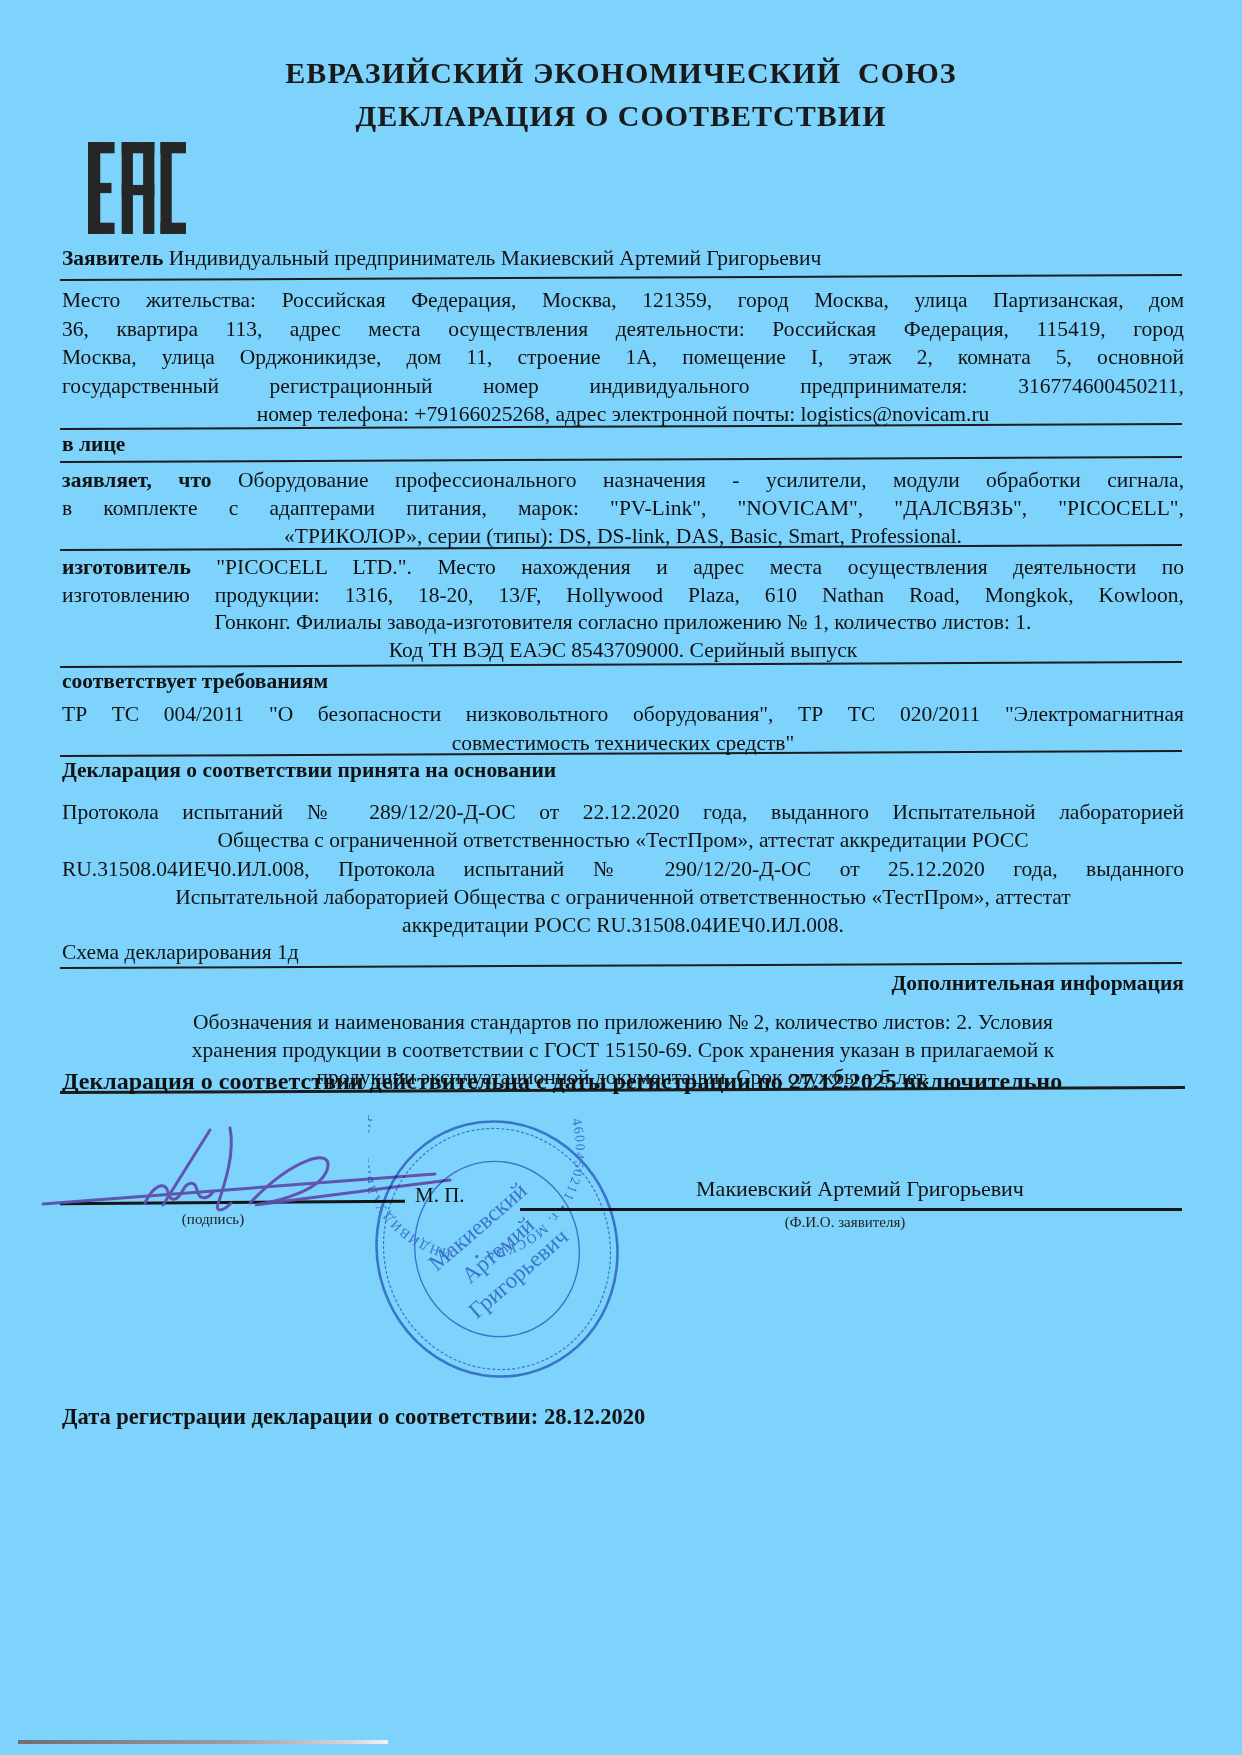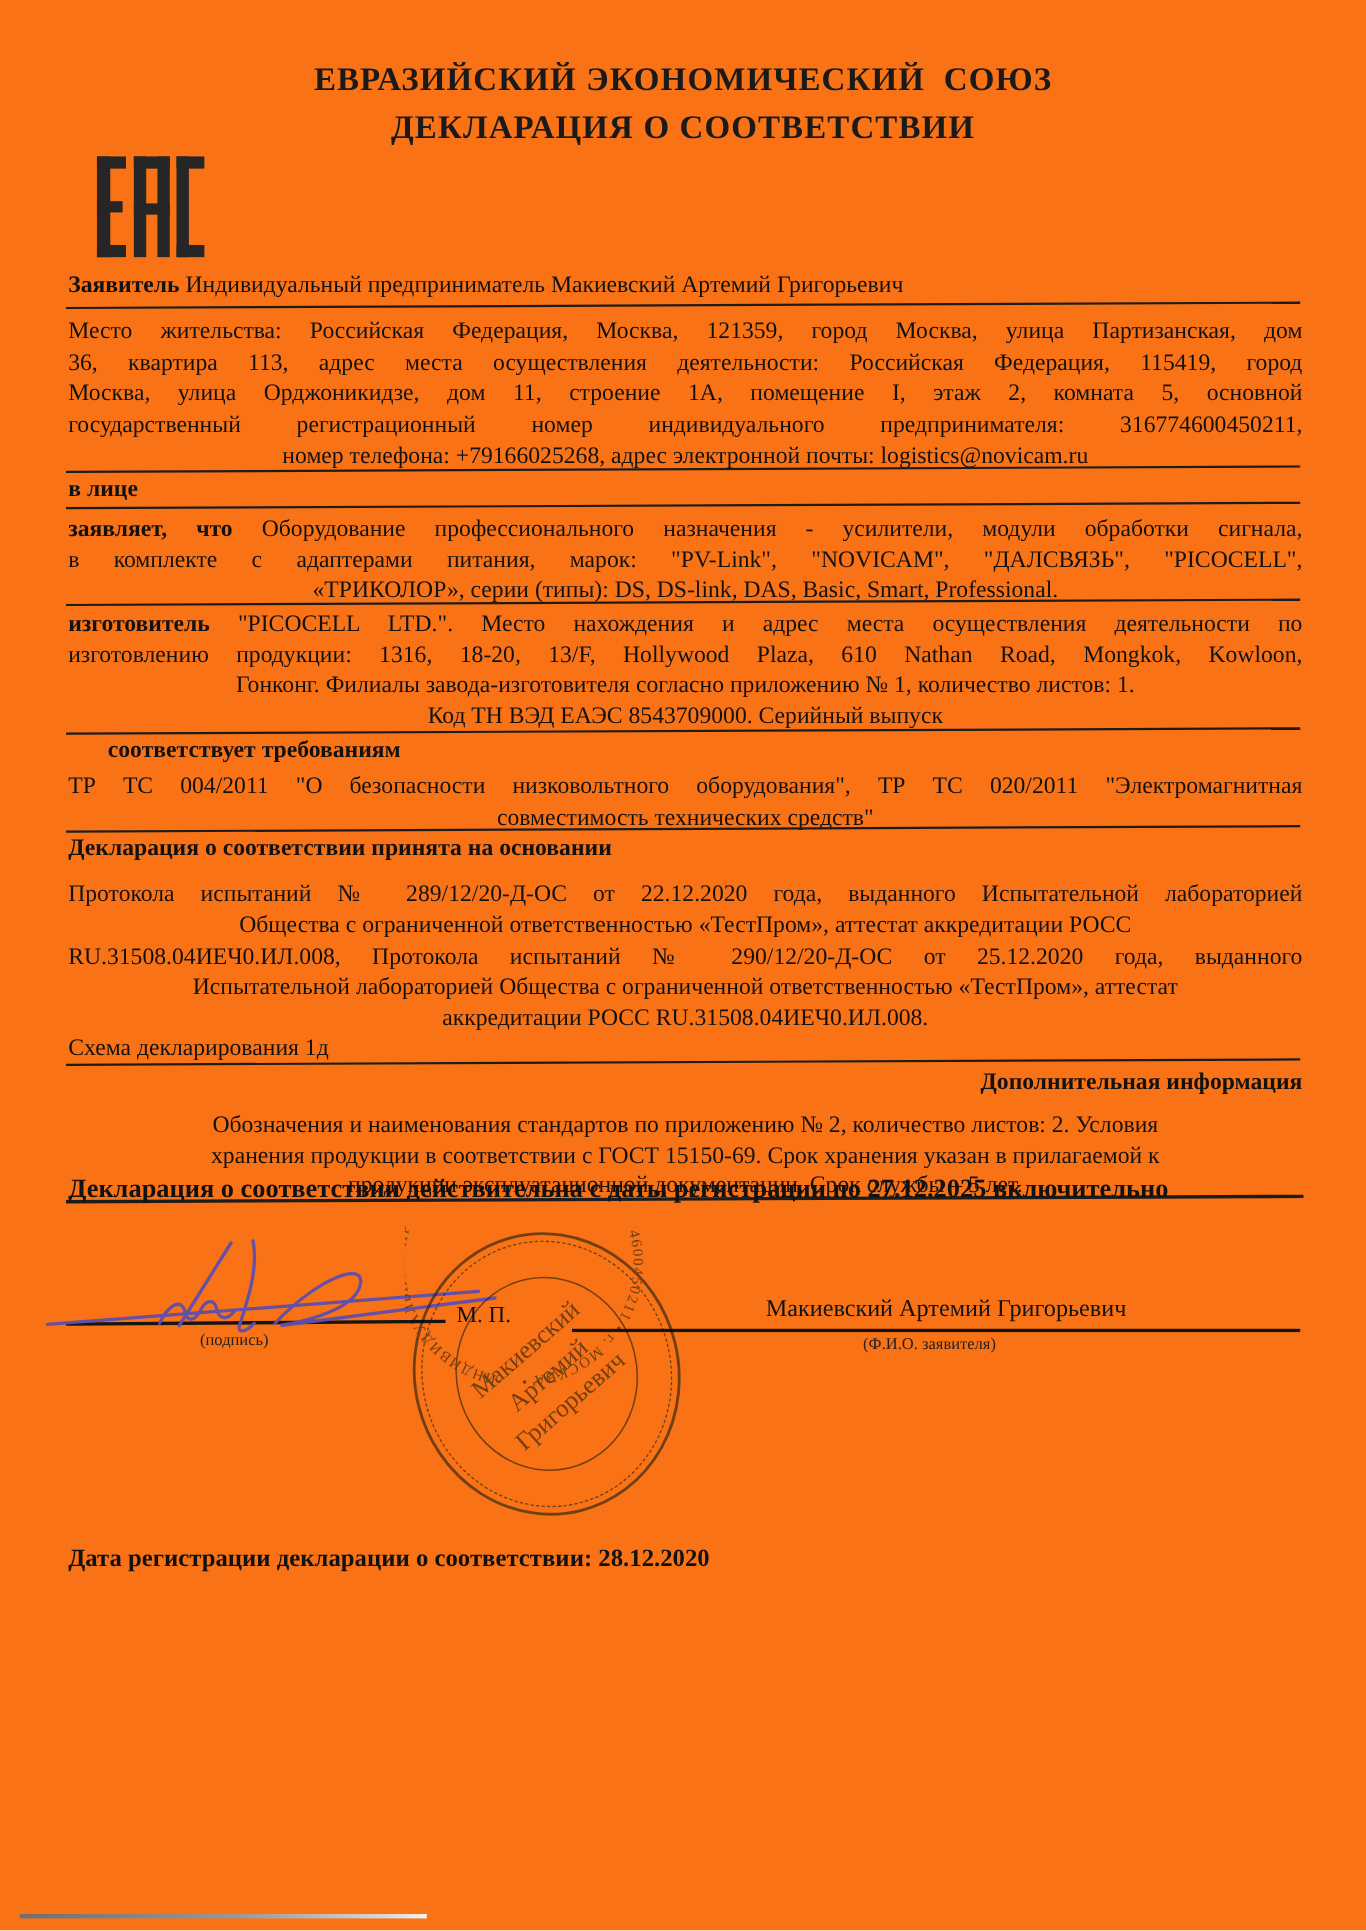--- a/index.html
+++ b/index.html
@@ -1,17 +1,17 @@
 <!DOCTYPE html>
 <html><head>
 <meta charset="utf-8">
 <style>
   html,body{margin:0;padding:0;background:#ffffff;}
   #page{
-    position:relative;width:1242px;height:1755px;background:#f97316;
+    position:relative;width:1242px;height:1755px;background:#7dd3fc;
     font-family:"Liberation Serif","DejaVu Serif",serif;color:#121212;
     overflow:hidden;
   }
   .abs{position:absolute;}
   .title{width:1242px;text-align:center;font-weight:bold;font-size:30px;
          letter-spacing:1px;white-space:pre;color:#1a1a1a;}
   .para{left:62px;width:1122px;font-size:21.5px;}
   .tline{display:block;}
   .tline.j{text-align:justify;text-align-last:justify;}
   .tline.l{text-align:center;}
@@ -77,21 +77,21 @@
   <div class="rule" style="top:549px;left:60px;width:1122px;"></div>
 
   <div class="abs para" style="top:554px;line-height:27.6px;">
       <div class="tline j"><b>изготовитель</b> "PICOCELL LTD.". Место нахождения и адрес места осуществления деятельности по</div>
       <div class="tline j">изготовлению продукции: 1316, 18-20, 13/F, Hollywood Plaza, 610 Nathan Road, Mongkok, Kowloon,</div>
       <div class="tline l">Гонконг. Филиалы завода-изготовителя согласно приложению № 1, количество листов: 1.</div>
       <div class="tline l">Код ТН ВЭД ЕАЭС 8543709000. Серийный выпуск</div>
     </div>
   <div class="rule" style="top:666px;left:60px;width:1122px;"></div>
 
-  <div class="abs para" style="top:669px;font-weight:bold;margin-left:36px;">соответствует требованиям</div>
+  <div class="abs para" style="top:669px;font-weight:bold;">соответствует требованиям</div>
   <div class="abs para" style="top:700px;line-height:28.5px;">
       <div class="tline j">ТР ТС 004/2011 "О безопасности низковольтного оборудования", ТР ТС 020/2011 "Электромагнитная</div>
       <div class="tline l">совместимость технических средств"</div>
     </div>
   <div class="rule" style="top:755px;left:60px;width:1122px;"></div>
 
   <div class="abs para" style="top:758px;font-weight:bold;">Декларация о соответствии принята на основании</div>
   <div class="abs para" style="top:798px;line-height:28.3px;">
       <div class="tline j">Протокола испытаний № 289/12/20-Д-ОС от 22.12.2020 года, выданного Испытательной лабораторией</div>
       <div class="tline l">Общества с ограниченной ответственностью «ТестПром», аттестат аккредитации РОСС</div>

